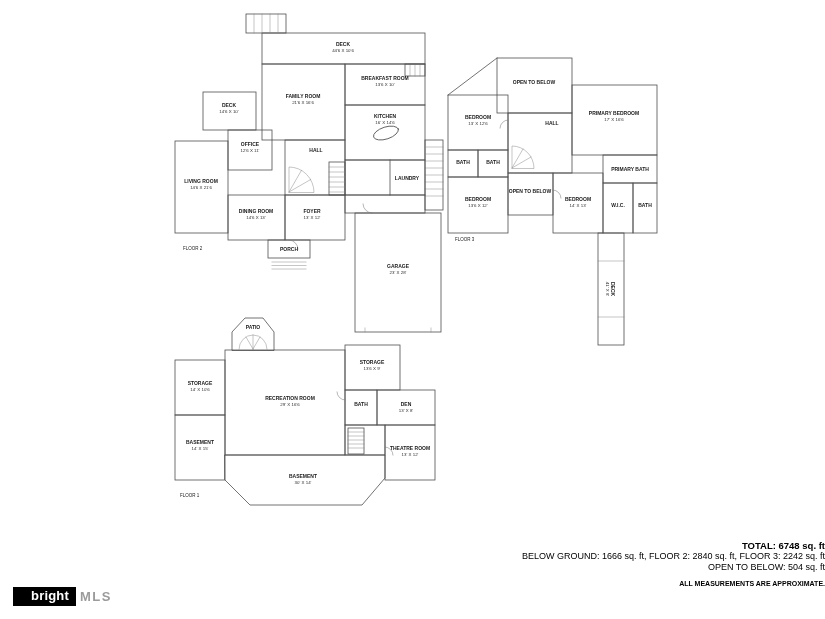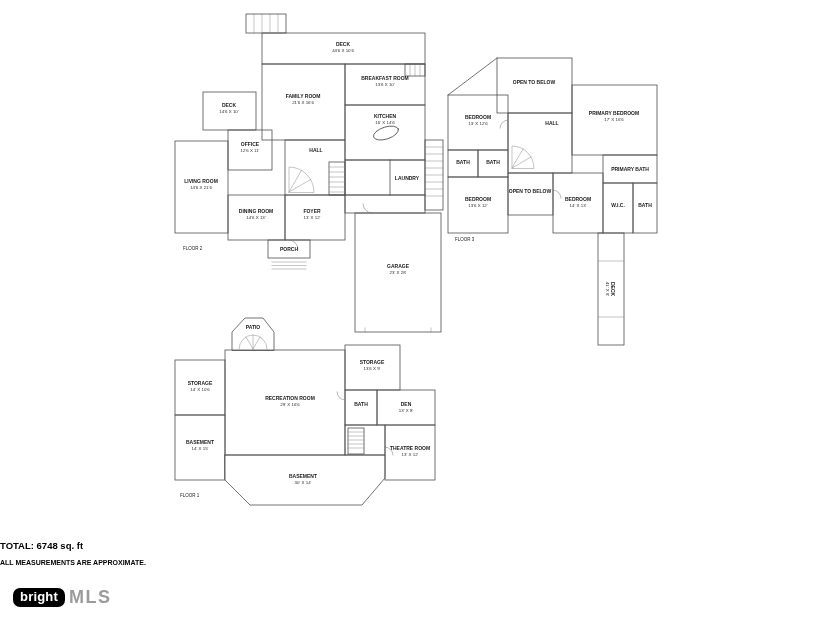--- a/index.html
+++ b/index.html
@@ -16,29 +16,29 @@
   .plan { stroke: #4f4f4f; stroke-width: 0.8; fill: none; stroke-linecap: square; }
   .plan .thin { stroke-width: 0.5; stroke: #8a8a8a; }
   .plan .door { stroke-width: 0.55; stroke: #7a7a7a; fill: none; }
 
   .room-label { font-family: "Liberation Sans", sans-serif; font-size: 5px; font-weight: bold;
                 fill: #1a1a1a; text-anchor: middle; stroke: none; }
   .room-label .dims { font-size: 4.4px; font-weight: normal; fill: #2c2c2c; }
   .floor-label { font-family: "Liberation Sans", sans-serif; font-size: 4.5px; fill: #1a1a1a;
                  text-anchor: start; stroke: none; }
 
-  .summary { position: absolute; left: 0; right: 0; top: 540px; text-align: left; color: #000; }
+  .summary { position: absolute; left: 0; right: 0; top: 540px; text-align: right; color: #000; }
   .summary .total { font-size: 9.5px; font-weight: bold; line-height: 11px; }
   .summary .line { font-size: 9px; line-height: 10.5px; }
   .summary .disclaimer { font-size: 7px; font-weight: bold; margin-top: 8px; }
 
   .brand { position: absolute; left: 13px; top: 587px; display: flex; align-items: center; gap: 4px; }
-  .brand-box { background: #000; color: #fff; border-radius: 7px; padding: 2px 7px 4px 7px;
+  .brand-box { background: #000; color: #fff; border-radius: 0; padding: 2px 7px 4px 18px;
                font-size: 13px; font-weight: bold; letter-spacing: 0.2px; line-height: 1; }
-  .brand-mls { color: #9b9b9b; font-size: 18px; font-weight: bold; letter-spacing: 1.5px; }
+  .brand-mls { color: #9b9b9b; font-size: 13px; font-weight: bold; letter-spacing: 1.5px; }
 </style>
 </head>
 <body>
 
 <div class="canvas">
   <svg viewBox="0 0 825 619" xmlns="http://www.w3.org/2000/svg">
 
     <g class="plan">
 
       <rect x="262" y="33" width="163" height="31"></rect>
@@ -196,19 +196,21 @@
         <text x="406" y="406" class="room-label"><tspan x="406">DEN</tspan><tspan x="406" dy="5.5" class="dims">13' X 8'</tspan></text>
         <text x="410" y="450" class="room-label"><tspan x="410">THEATRE ROOM</tspan><tspan x="410" dy="5.5" class="dims">13' X 12'</tspan></text>
         <text x="303" y="478" class="room-label"><tspan x="303">BASEMENT</tspan><tspan x="303" dy="5.5" class="dims">30' X 14'</tspan></text>
         <text x="180" y="497" class="floor-label">FLOOR 1</text>
       </g>
   </svg>
 </div>
 
 <div class="summary">
   <div class="total">TOTAL: 6748 sq. ft</div>
+  <div class="line">BELOW GROUND: 1666 sq. ft, FLOOR 2: 2840 sq. ft, FLOOR 3: 2242 sq. ft</div>
+  <div class="line">OPEN TO BELOW: 504 sq. ft</div>
   <div class="disclaimer">ALL MEASUREMENTS ARE APPROXIMATE.</div>
 </div>
 
 <div class="brand">
   <span class="brand-box">bright</span>
   <span class="brand-mls">MLS</span>
 </div>
 
 </body></html>

